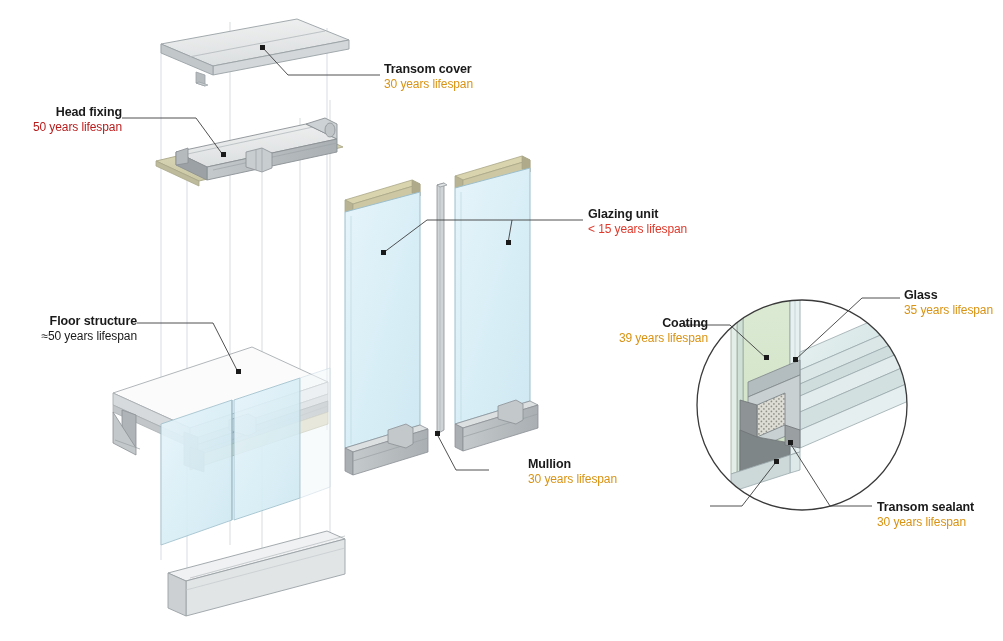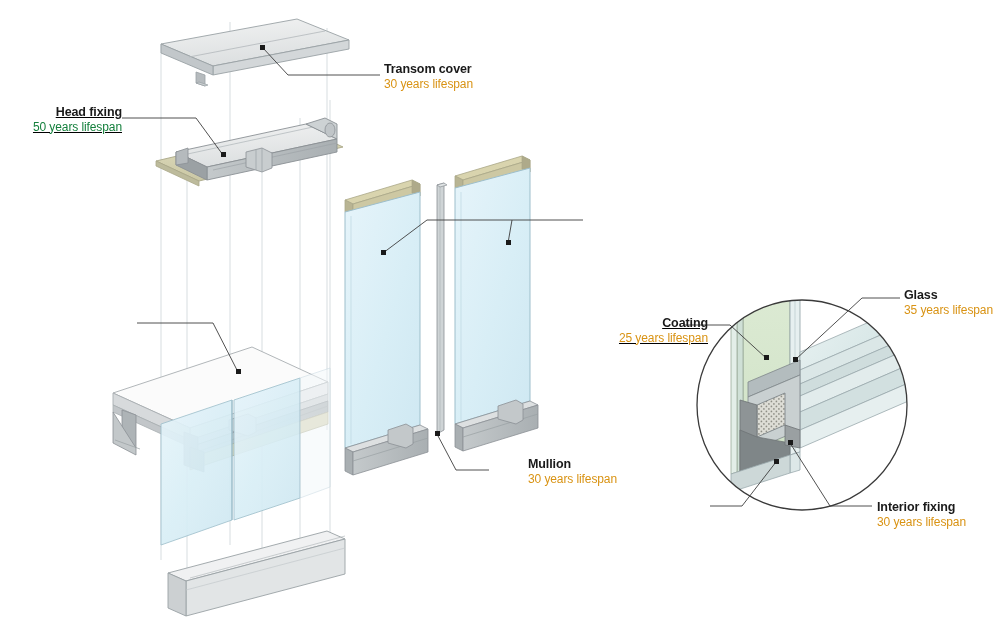--- a/index.html
+++ b/index.html
@@ -14,25 +14,25 @@
 
   
   .callout{position:absolute;white-space:nowrap;line-height:1.18;}
   .callout .ttl{
     font-size:12.5px;font-weight:bold;color:#1a1a1a;letter-spacing:-0.1px;
     display:block;
   }
   .callout .life{
     font-size:12px;font-weight:normal;display:block;letter-spacing:-0.1px;
   }
-  .callout.ralign{text-align:right;text-decoration:underline;}
+  .callout.ralign{text-align:right;}
   .callout.lalign{text-align:left;}
 
   .c-amber .life{color:#d99314;}
-  .c-olive .life{color:#15803d;}
+  .c-olive .life{color:#b91c1c;}
   .c-red   .life{color:#e0392b;}
   .c-black .life{color:#1a1a1a;}
 </style>
 </head>
 <body>
 
 <div id="stage">
 
   <svg id="art" viewBox="0 0 1003 641" xmlns="http://www.w3.org/2000/svg">
     <defs>
@@ -260,36 +260,44 @@
   <div class="callout lalign c-amber" style="left:384px;top:62px;">
     <span class="ttl">Transom cover</span>
     <span class="life">30 years lifespan</span>
   </div>
 
   <div class="callout ralign c-olive" style="left:12px;top:105px;width:110px;">
     <span class="ttl">Head fixing</span>
     <span class="life">50 years lifespan</span>
   </div>
 
-
+  <div class="callout ralign c-black" style="left:10px;top:314px;width:127px;">
+    <span class="ttl">Floor structure</span>
+    <span class="life">≈50 years lifespan</span>
+  </div>
+
+  <div class="callout lalign c-red" style="left:588px;top:207px;">
+    <span class="ttl">Glazing unit</span>
+    <span class="life">&lt; 15 years lifespan</span>
+  </div>
 
   <div class="callout lalign c-amber" style="left:494px;top:457px;margin-left:34px;">
     <span class="ttl">Mullion</span>
     <span class="life">30 years lifespan</span>
   </div>
 
   <div class="callout lalign c-amber" style="left:904px;top:288px;">
     <span class="ttl">Glass</span>
     <span class="life">35 years lifespan</span>
   </div>
 
   <div class="callout ralign c-amber" style="left:608px;top:316px;width:100px;">
     <span class="ttl">Coating</span>
-    <span class="life">25 years lifespan</span>
+    <span class="life">39 years lifespan</span>
   </div>
 
 
   <div class="callout lalign c-amber" style="left:877px;top:500px;">
-    <span class="ttl">Interior fixing</span>
+    <span class="ttl">Transom sealant</span>
     <span class="life">30 years lifespan</span>
   </div>
 
 </div>
 
 </body></html>

